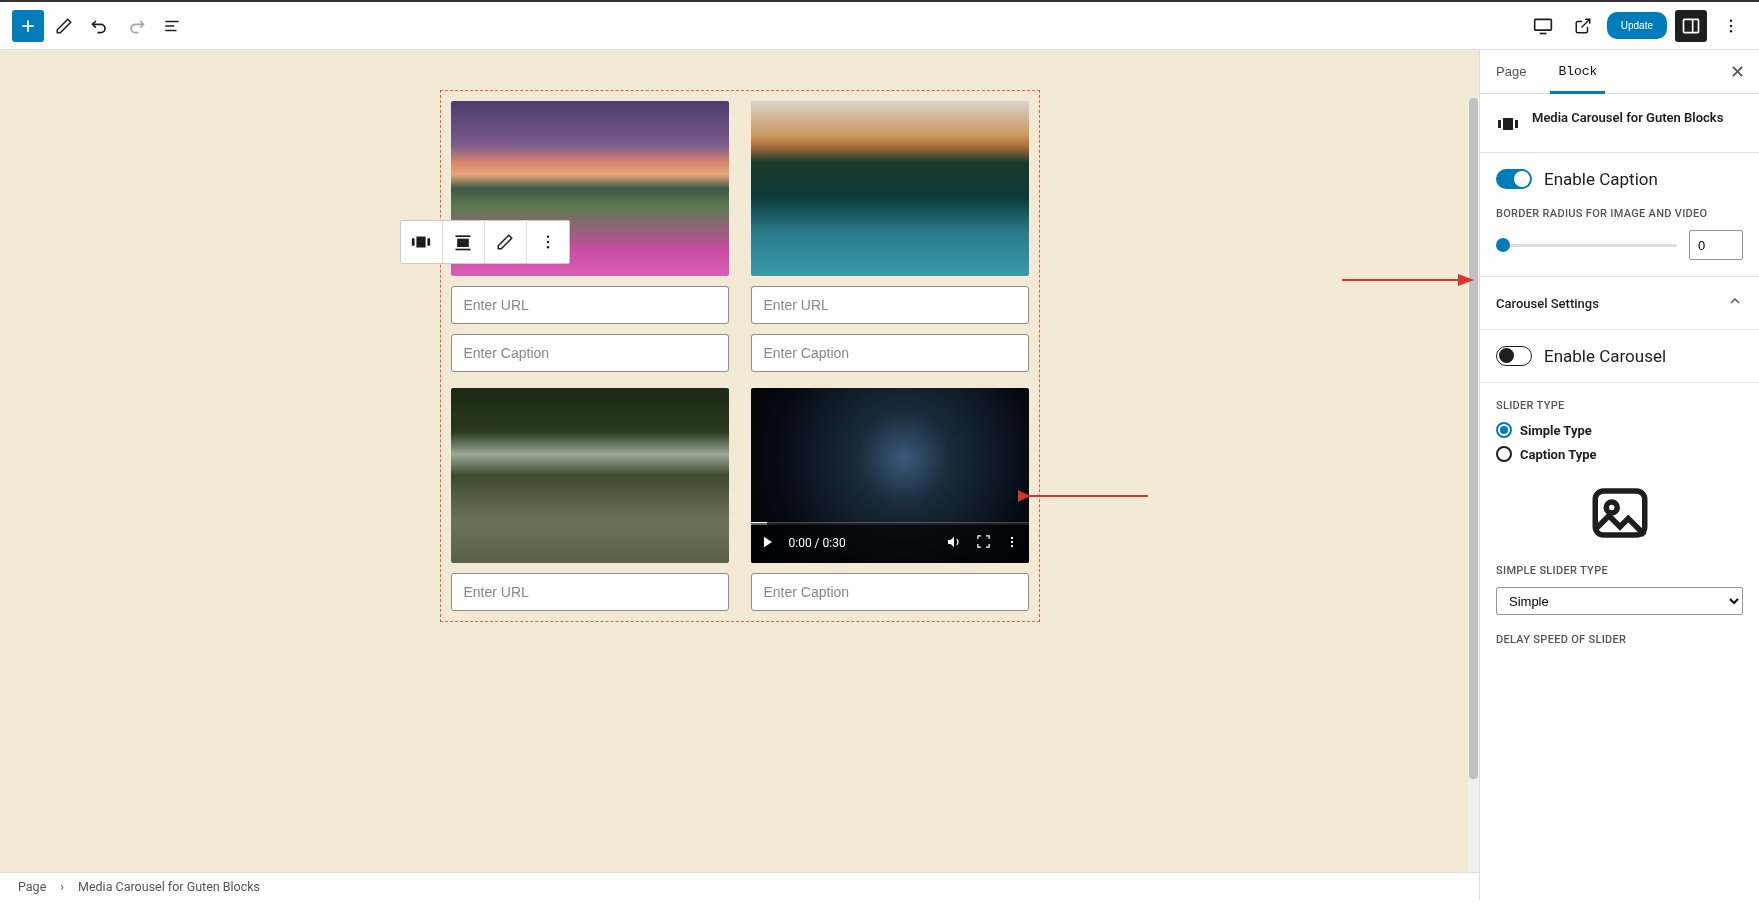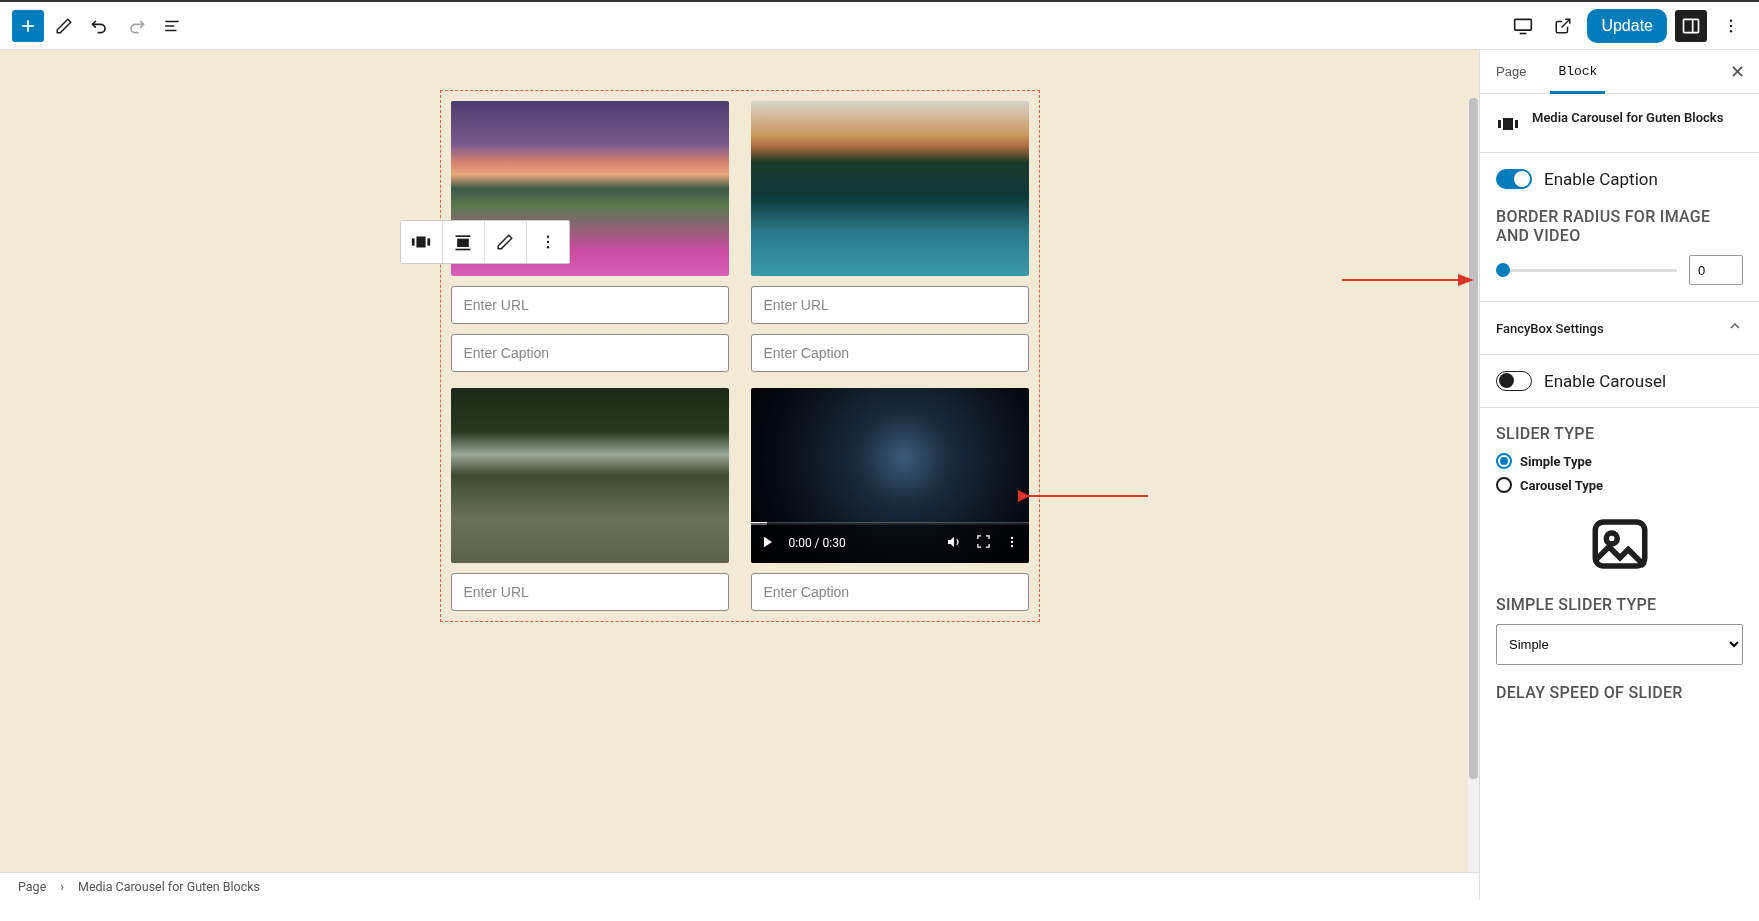--- a/index.html
+++ b/index.html
@@ -4,21 +4,21 @@
 <style>
   * { box-sizing: border-box; margin: 0; padding: 0; }
   body { font-family: -apple-system, BlinkMacSystemFont, "Segoe UI", Roboto, sans-serif; background: #fff; overflow: hidden; }
   .app { display: flex; flex-direction: column; height: 900px; width: 1759px; position: relative; border-top: 2px solid #333; }
   
   .topbar { height: 48px; display: flex; align-items: center; justify-content: space-between; padding: 0 12px; border-bottom: 1px solid #ddd; background: #fff; }
   .topbar-left { display: flex; align-items: center; gap: 4px; }
   .topbar-right { display: flex; align-items: center; gap: 8px; }
   .icon-btn { width: 32px; height: 32px; display: flex; align-items: center; justify-content: center; background: transparent; border: none; cursor: pointer; border-radius: 3px; color: #1e1e1e; }
   .add-btn { background: #007cba; color: #fff; width: 32px; height: 32px; }
-  .update-btn { background: #007cba; color: #fff; padding: 8px 14px; border: none; border-radius: 10px; font-size: 16px; cursor: pointer; }
+  .update-btn { background: #007cba; color: #fff; padding: 8px 14px; border: none; border-radius: 10px; font-size: 10px; cursor: pointer; }
   .sidebar-toggle { background: #1e1e1e; color: #fff; width: 32px; height: 32px; }
 
   .workspace { flex: 1; display: flex; overflow: hidden; position: relative; }
   .canvas { flex: 1; background: #f3ead6; overflow: auto; position: relative; padding: 40px 0 60px; }
   .content { max-width: 680px; margin: 0 auto; padding: 0 40px; }
   .page-title { font-size: 42px; font-weight: 800; color: #111; line-height: 1.15; margin-bottom: 24px; }
   
   .block-toolbar { position: absolute; left: 50%; transform: translateX(-340px); top: 170px; background: #fff; border: 1px solid #ccc; border-radius: 2px; display: flex; z-index: 10; }
   .block-toolbar .tb-btn { width: 42px; height: 42px; display: flex; align-items: center; justify-content: center; border: none; border-right: 1px solid #ddd; background: #fff; cursor: pointer; }
   .block-toolbar .tb-btn:last-child { border-right: none; }
@@ -54,37 +54,37 @@
 
   .toggle-row { display: flex; align-items: center; gap: 12px; }
   .toggle { width: 36px; height: 20px; border-radius: 10px; position: relative; cursor: pointer; }
   .toggle.on { background: #007cba; }
   .toggle.off { background: #fff; border: 1.5px solid #1e1e1e; }
   .toggle .knob { position: absolute; top: 2px; width: 16px; height: 16px; border-radius: 50%; background: #fff; }
   .toggle.on .knob { right: 2px; }
   .toggle.off .knob { left: 2px; top:0.5px; background:#1e1e1e; width:15px; height:15px; }
   .toggle-label { font-size: 17px; color: #1e1e1e; }
 
-  .section-label { font-size: 16px; text-transform: uppercase; color: #555; font-weight: 500; letter-spacing: 0.3px; margin-bottom: 10px; }
+  .section-label { font-size: 11px; text-transform: uppercase; color: #555; font-weight: 500; letter-spacing: 0.3px; margin-bottom: 10px; }
   .slider-row { display: flex; align-items: center; gap: 12px; }
   .range { flex: 1; -webkit-appearance: none; height: 3px; background: #ddd; border-radius: 2px; }
   .range::-webkit-slider-thumb { -webkit-appearance: none; width: 14px; height: 14px; border-radius: 50%; background: #007cba; cursor: pointer; }
   .num-input { width: 54px; height: 30px; border: 1px solid #949494; border-radius: 2px; padding: 0 8px; font-size: 13px; }
 
   .collapsible { display: flex; align-items: center; justify-content: space-between; padding: 16px; cursor: pointer; border-bottom: 1px solid #e0e0e0; }
   .collapsible-title { font-size: 13px; font-weight: 500; color: #1e1e1e; }
 
   .radio-group { display: flex; flex-direction: column; gap: 8px; }
   .radio-row { display: flex; align-items: center; gap: 8px; font-size: 13px; color: #1e1e1e; font-weight: bold; }
   .radio { width: 16px; height: 16px; border-radius: 50%; border: 2px solid #1e1e1e; position: relative; }
   .radio.checked { border-color: #007cba; }
   .radio.checked::after { content:''; position:absolute; top:2px; left:2px; width:8px; height:8px; border-radius:50%; background:#007cba; }
 
   .image-icon { display:flex; justify-content:center; padding: 18px 0 6px; }
-  .select { width: 100%; height: 41px; border: 1px solid #949494; border-radius: 2px; padding: 0 8px; font-size: 13px; background: #fff; }
+  .select { width: 100%; height: 28px; border: 1px solid #949494; border-radius: 2px; padding: 0 8px; font-size: 13px; background: #fff; }
 
   .breadcrumb { position: absolute; left: 0; right: 280px; bottom: 0; height: 28px; background: #fff; border-top: 1px solid #ddd; display: flex; align-items: center; padding: 0 18px; font-size: 12.5px; color: #555; gap: 14px; }
 
   .arrow-annot { position: absolute; pointer-events: none; z-index: 20; }
   .arrow-annot svg { overflow: visible; }
 
   .scrollbar-fake { position:absolute; right:280px; top:48px; bottom:28px; width:11px; background:#f0f0f0; }
   .scrollbar-fake .thumb-sb { position:absolute; left:1px; right:1px; top:0; height:88%; background:#c0c0c0; border-radius:4px; }
 </style>
 </head>
@@ -275,21 +275,21 @@
         </div>
         <div style="height:18px"></div>
         <div class="section-label">BORDER RADIUS FOR IMAGE AND VIDEO</div>
         <div class="slider-row">
           <input type="range" class="range" min="0" max="100" value="0" style="">
           <input class="num-input" value="0" style="">
         </div>
       </div>
 
       <div class="collapsible">
-        <span class="collapsible-title">FancyBox Settings</span>
+        <span class="collapsible-title">Carousel Settings</span>
         <span><svg width="16" height="16" viewBox="0 0 24 24" fill="none" stroke="#555" stroke-width="2">
               <polyline points="18 15 12 9 6 15"></polyline>
             </svg></span>
       </div>
       <div class="panel-section">
         <div class="toggle-row">
           <div class="toggle off">
               <div class="knob"></div>
             </div>
           <span class="toggle-label">Enable Carousel</span>
@@ -298,21 +298,21 @@
 
       <div class="panel-section" style="border-bottom:none">
         <div class="section-label">SLIDER TYPE</div>
         <div class="radio-group">
           <label class="radio-row">
             <span class="radio checked"></span>
             <span>Simple Type</span>
           </label>
           <label class="radio-row">
             <span class="radio"></span>
-            <span>Carousel Type</span>
+            <span>Caption Type</span>
           </label>
         </div>
         <div class="image-icon">
           <svg width="66" height="66" viewBox="0 0 24 24" fill="none" stroke="#1e1e1e" stroke-width="2">
               <rect x="3" y="4" width="18" height="16" rx="3"></rect>
               <circle cx="9" cy="10" r="2"></circle>
               <path d="M3 18l5-5 4 4 3-3 6 6"></path>
             </svg>
         </div>
         <div style="height:12px"></div>

